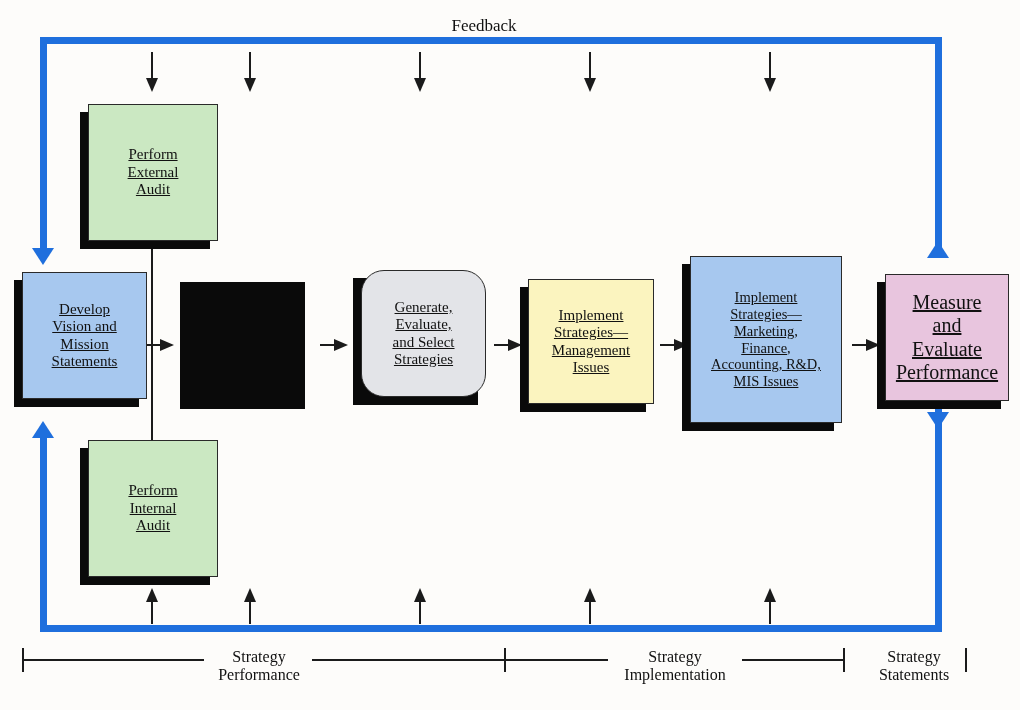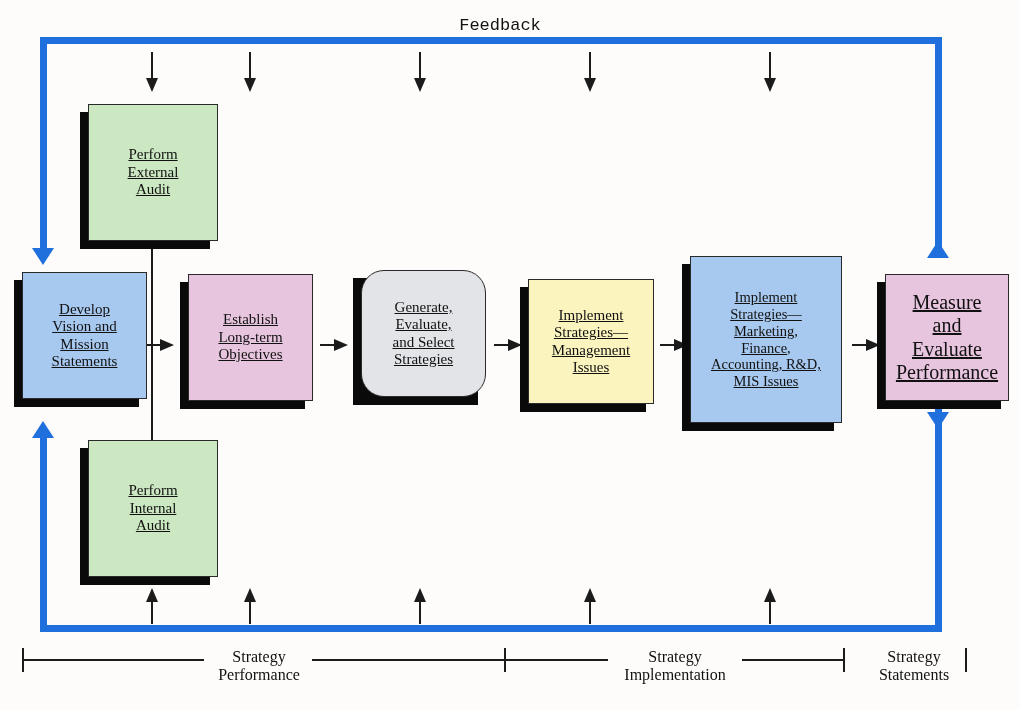--- a/index.html
+++ b/index.html
@@ -64,21 +64,21 @@
   #feedback-title{
     position:absolute;width:200px;text-align:center;
     font-size:17px;color:#111;z-index:6;
   }
 </style>
 </head>
 <body>
 
 <div id="stage">
 
-  <div id="feedback-title" style="left:400px;top:16px;font-family:Liberation Mono, monospace;">Feedback</div>
+  <div id="feedback-title" style="left:384px;top:16px;">Feedback</div>
 
   <div class="blue" style="left:40px;top:37px;width:902px;height:7px;"></div>
 
   <div class="blue" style="left:40px;top:37px;width:7px;height:213px;"></div>
   <div class="bluehead down" style="left:32px;top:248px;"></div>
 
   <div class="blue" style="left:40px;top:438px;width:7px;height:194px;"></div>
   <div class="bluehead up" style="left:32px;top:421px;"></div>
 
   <div class="blue" style="left:40px;top:625px;width:902px;height:7px;"></div>
@@ -144,25 +144,20 @@
   </div>
 
   <div class="shadow" style="left:80px;top:448px;width:130px;height:137px;"></div>
   <div class="node" style="left:88px;top:440px;width:130px;height:137px;background:#cbe8c2;font-size:15px;">
     <span class="lbl" style="white-space:pre-line;">Perform
 Internal
 Audit</span>
   </div>
 
   <div class="shadow" style="left:180px;top:282px;width:125px;height:127px;"></div>
-  <div class="node" style="left:188px;top:274px;width:125px;height:127px;background:#e8c5de;font-size:15px;">
-    <span class="lbl" style="white-space:pre-line;">Establish
-Long-term
-Objectives</span>
-  </div>
 
   <div class="shadow" style="left:353px;top:278px;width:125px;height:127px;"></div>
   <div class="node" style="left:361px;top:270px;width:125px;height:127px;background:#e3e4e8;font-size:15px;border-radius:23px;">
     <span class="lbl" style="white-space:pre-line;">Generate,
 Evaluate,
 and Select
 Strategies</span>
   </div>
 
   <div class="shadow" style="left:520px;top:287px;width:126px;height:125px;"></div>

